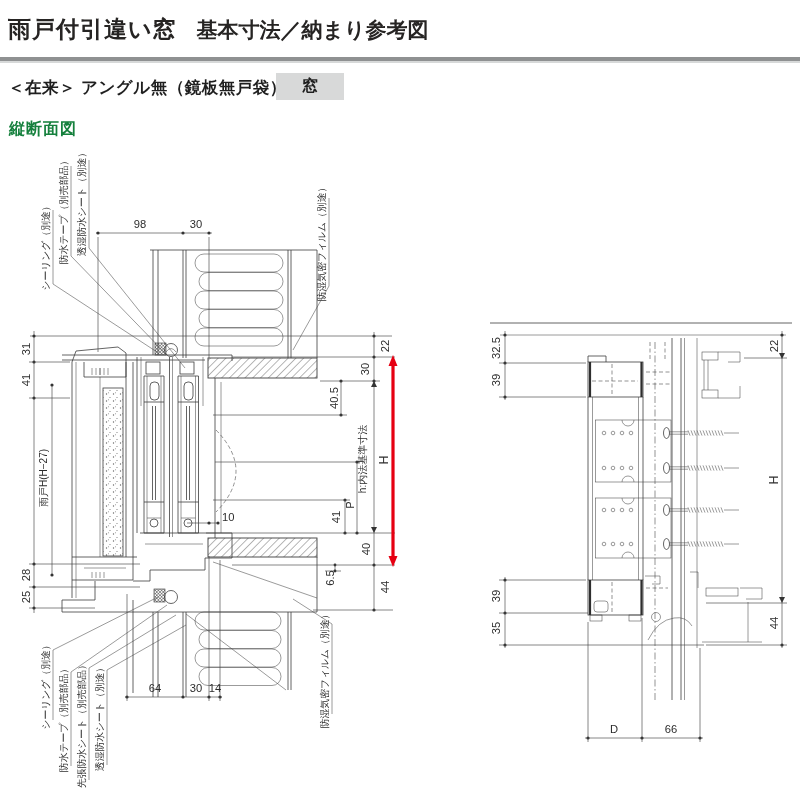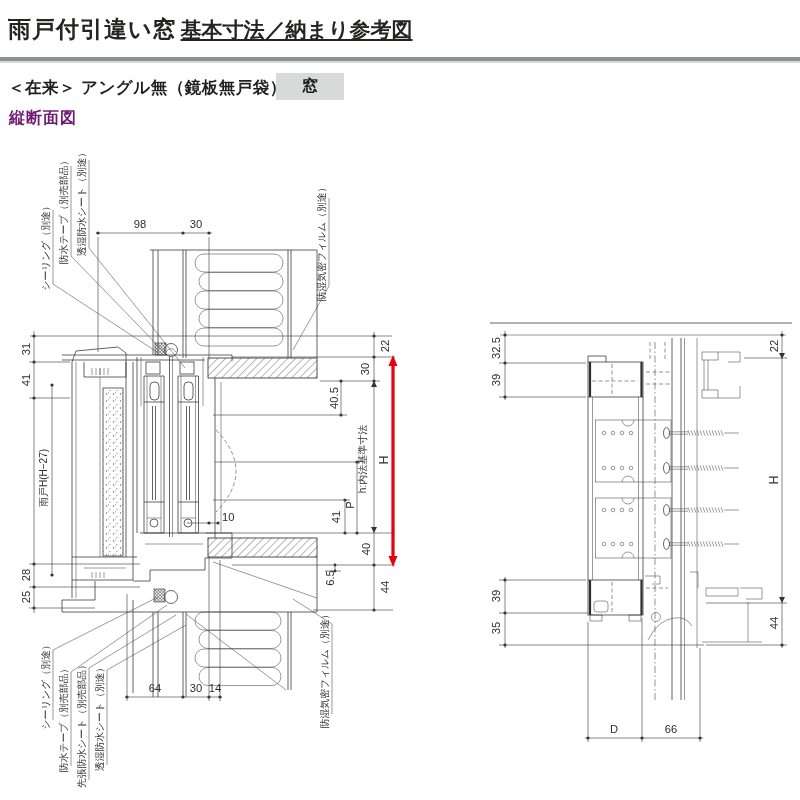--- a/index.html
+++ b/index.html
@@ -1,25 +1,25 @@
 <!DOCTYPE html>
 <html><head>
 <meta charset="utf-8">
 <style>
   html,body{margin:0;padding:0;background:#fff;}
   #page{position:relative;width:800px;height:800px;background:#ffffff;overflow:hidden;
         font-family:"Liberation Sans",sans-serif;color:#262626;}
   .hdr-title{position:absolute;left:8px;top:14px;white-space:nowrap;}
   .hdr-title .main{font-size:23px;font-weight:900;letter-spacing:1px;color:#262423;}
-  .hdr-title .sub{font-size:21px;font-weight:800;margin-left:4px;color:#262423;text-decoration:underline;}
+  .hdr-title .sub{font-size:21px;font-weight:800;margin-left:20px;color:#262423;}
   .hdr-rule{position:absolute;left:0;top:57px;width:800px;height:4px;background:#8f9192;border-bottom:2px solid #d7d9d9;}
   .variant{position:absolute;left:8px;top:77px;font-size:16.5px;font-weight:700;color:#1f1f1f;letter-spacing:.5px;}
   .badge{position:absolute;left:276px;top:73px;width:68px;height:27px;background:#d8d9d9;
          display:flex;align-items:center;justify-content:center;font-size:16px;font-weight:700;color:#1f1f1f;}
-  .section-label{position:absolute;left:9px;top:108px;font-size:16px;font-weight:700;color:#701a75;letter-spacing:1px;text-align:center;}
+  .section-label{position:absolute;left:9px;top:119px;font-size:16px;font-weight:700;color:#15803d;letter-spacing:1px;text-align:center;}
   svg{position:absolute;left:0;top:0;}
   svg text{font-family:"Liberation Sans",sans-serif;fill:#2d2d2d;}
   .t11{font-size:11.2px;} .t12{font-size:12.5px;} .t10{font-size:10px;} .tj{font-size:9.8px;}
   .ln{stroke:#3d3d3d;stroke-width:.8;fill:none;}
   .lt{stroke:#474747;stroke-width:.55;fill:none;}
   .dim{stroke:#444;stroke-width:.65;fill:none;}
   .thk{stroke:#2e2e2e;stroke-width:2.2;fill:none;}
   .dsh{stroke:#4a4a4a;stroke-width:.6;fill:none;stroke-dasharray:4 2.5;}
   .dd{stroke:#4a4a4a;stroke-width:.6;fill:none;stroke-dasharray:7 2.5 1.5 2.5;}
   .dt{fill:#333;}

